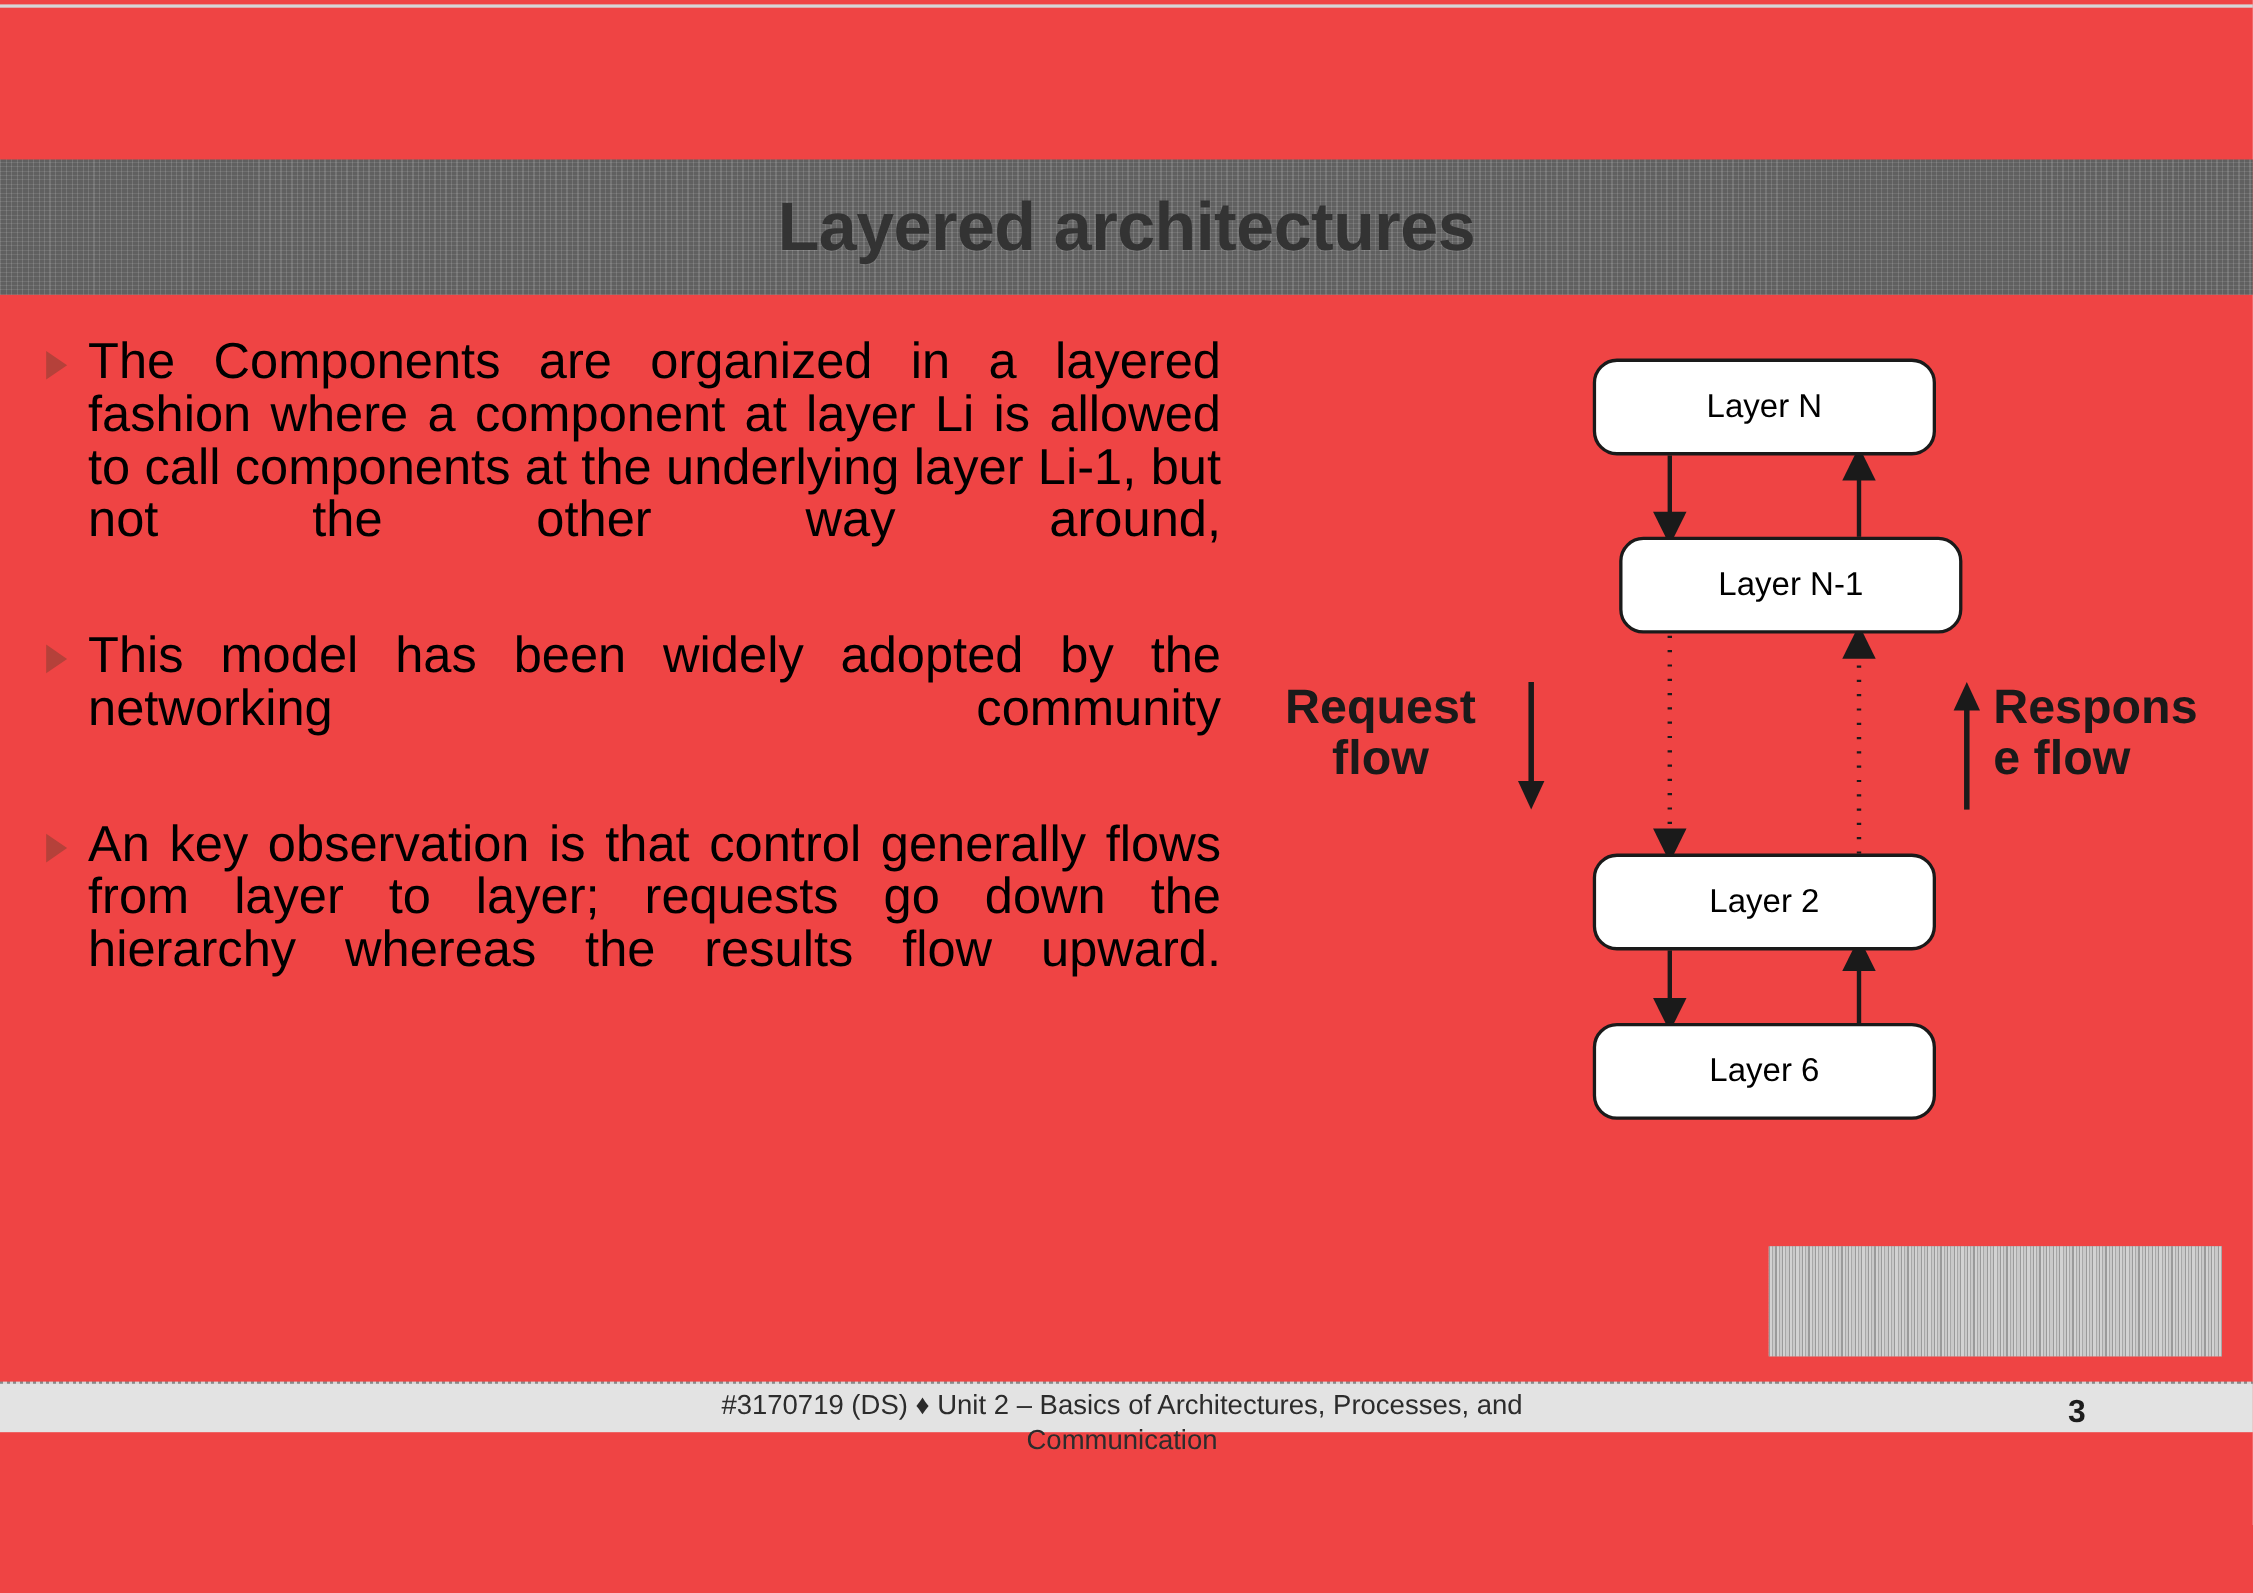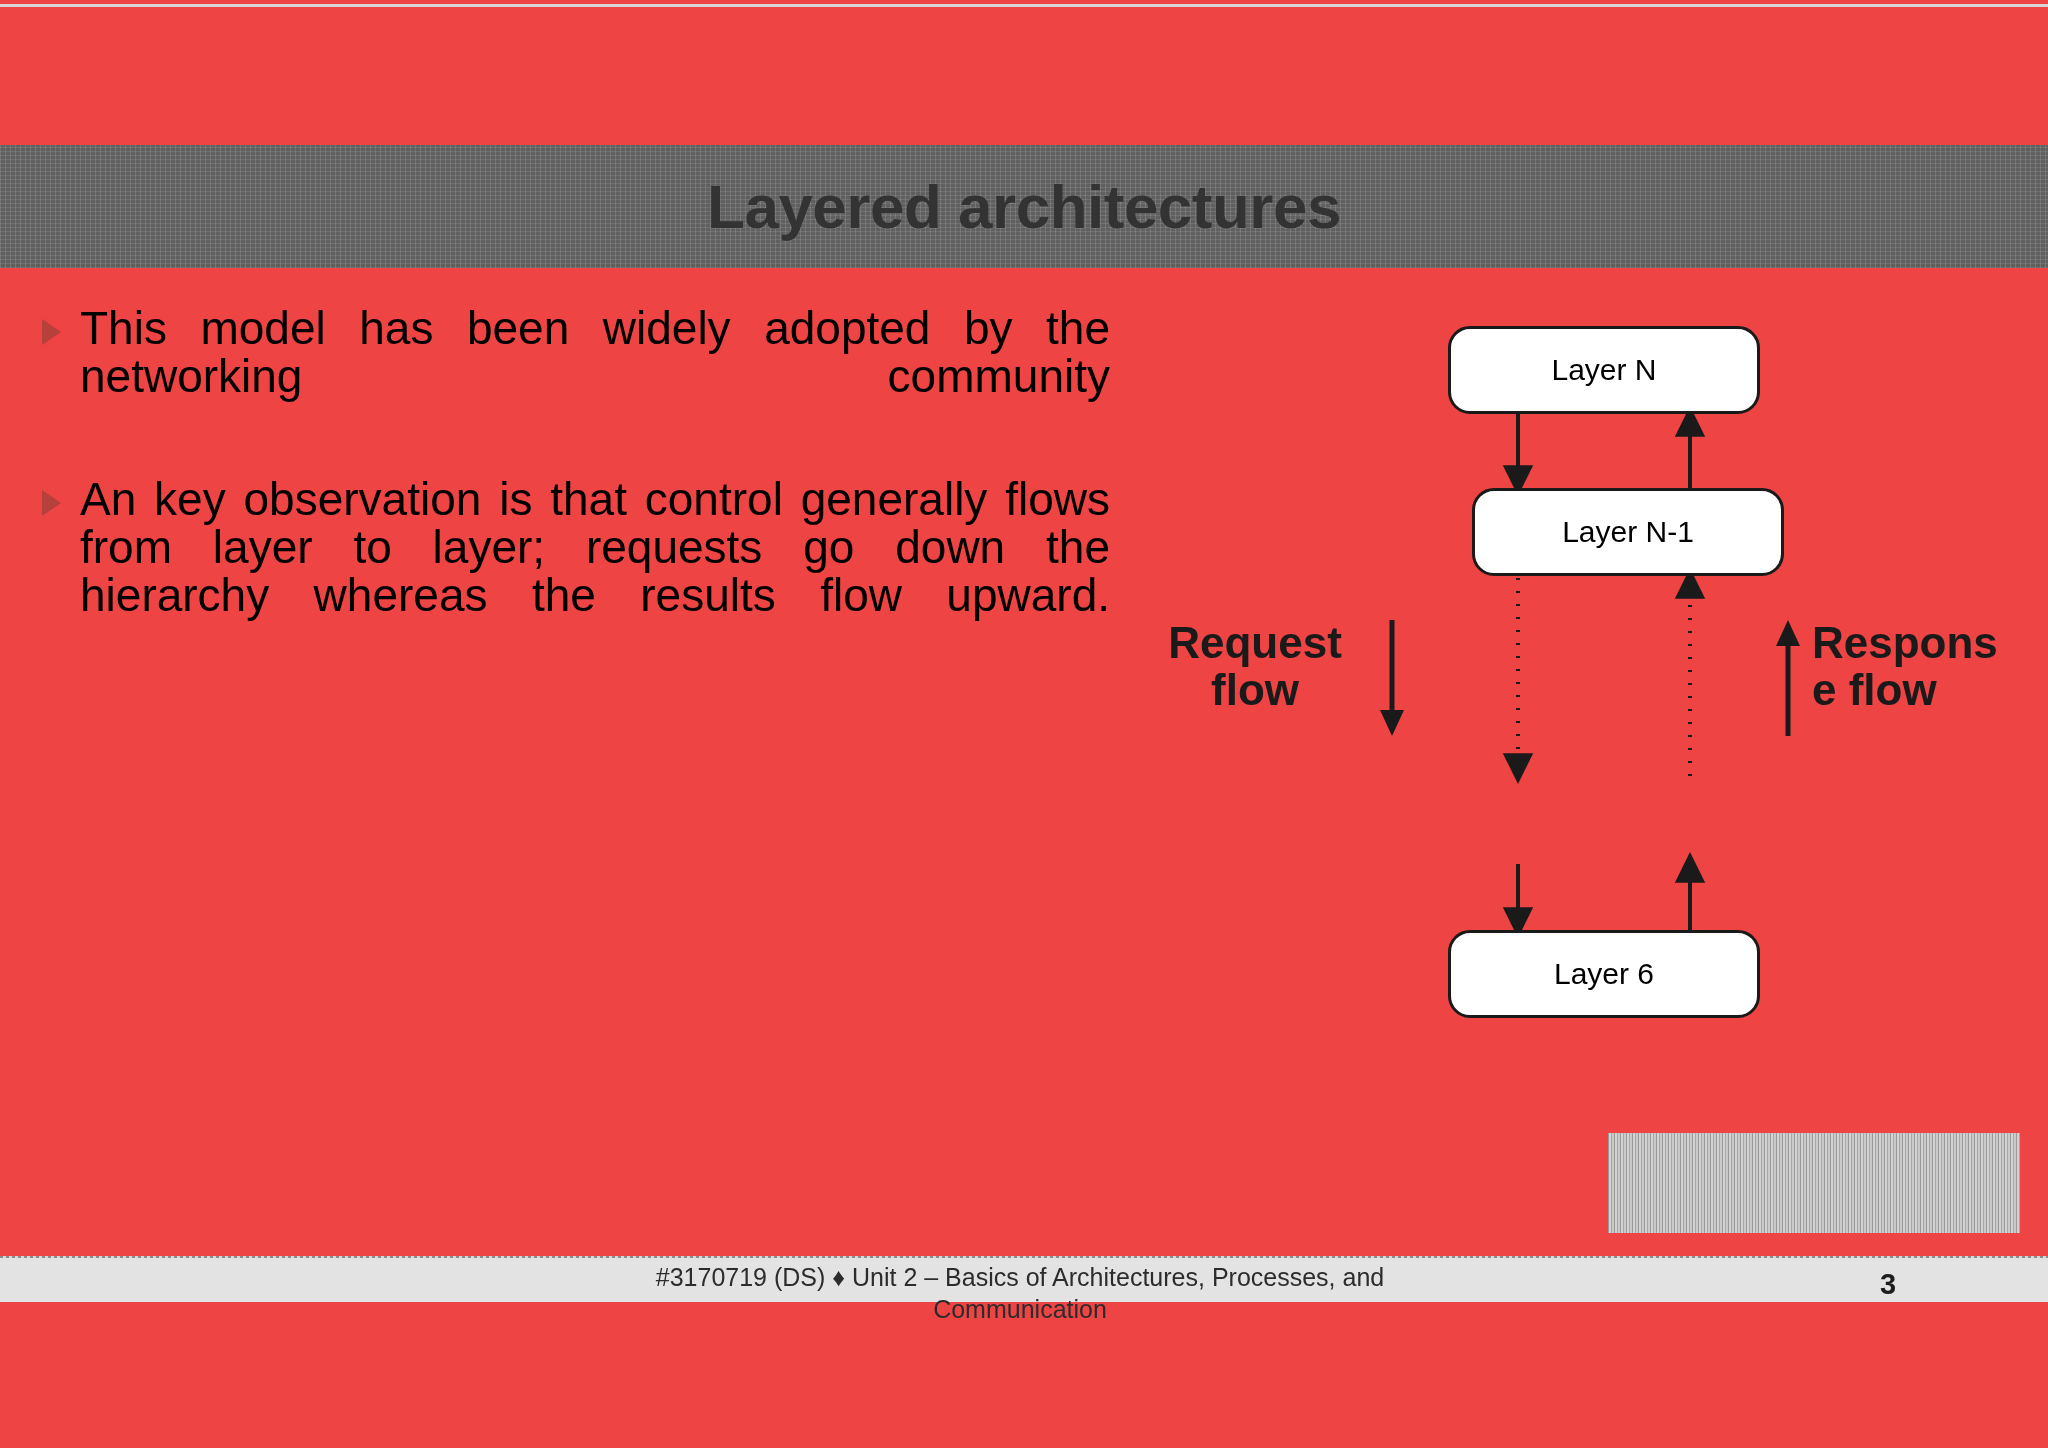--- a/index.html
+++ b/index.html
@@ -220,20 +220,24 @@
 <div class="slide">
 
   <div class="top-rule"></div>
 
   <div class="title-band">
     <div class="title-text">Layered architectures</div>
   </div>
 
   <div class="body-col">
 
+    <div class="bullet">
+      <span class="tri"></span>
+      <span class="btext">The Components are organized in a layered fashion where a component at layer Li is allowed to call components  at the underlying layer Li-1, but not the other way around,</span>
+    </div>
 
     <div class="bullet">
       <span class="tri"></span>
       <span class="btext">This model has been widely adopted by the networking community</span>
     </div>
 
     <div class="bullet">
       <span class="tri"></span>
       <span class="btext">An key observation is that control generally flows from layer to  layer; requests go down the hierarchy whereas the results flow upward.</span>
     </div>
@@ -257,20 +261,21 @@
 
       <line x1="560" y1="476" x2="560" y2="284" stroke="#1a1a1a" stroke-width="4" stroke-dasharray="2 11" stroke-linecap="butt" marker-end="url(#ah)"></line>
 
       <line x1="388" y1="564" x2="388" y2="622" stroke="#1a1a1a" stroke-width="4" marker-end="url(#ah)"></line>
 
       <line x1="560" y1="634" x2="560" y2="568" stroke="#1a1a1a" stroke-width="4" marker-end="url(#ah)"></line>
     </svg>
 
     <div class="layer-box" id="box-n">Layer N</div>
     <div class="layer-box" id="box-n1">Layer N-1</div>
+    <div class="layer-box" id="box-2">Layer 2</div>
     <div class="layer-box" id="box-1">Layer 6</div>
 
   </div>
 
   <div class="flow-label" id="request-flow">
     <div>Request</div>
     <div>flow</div>
   </div>
   <svg class="flow-arrow-svg" id="request-arrow" viewBox="0 0 40 120">
     <line x1="20" y1="2" x2="20" y2="96" stroke="#1a1a1a" stroke-width="5"></line>

